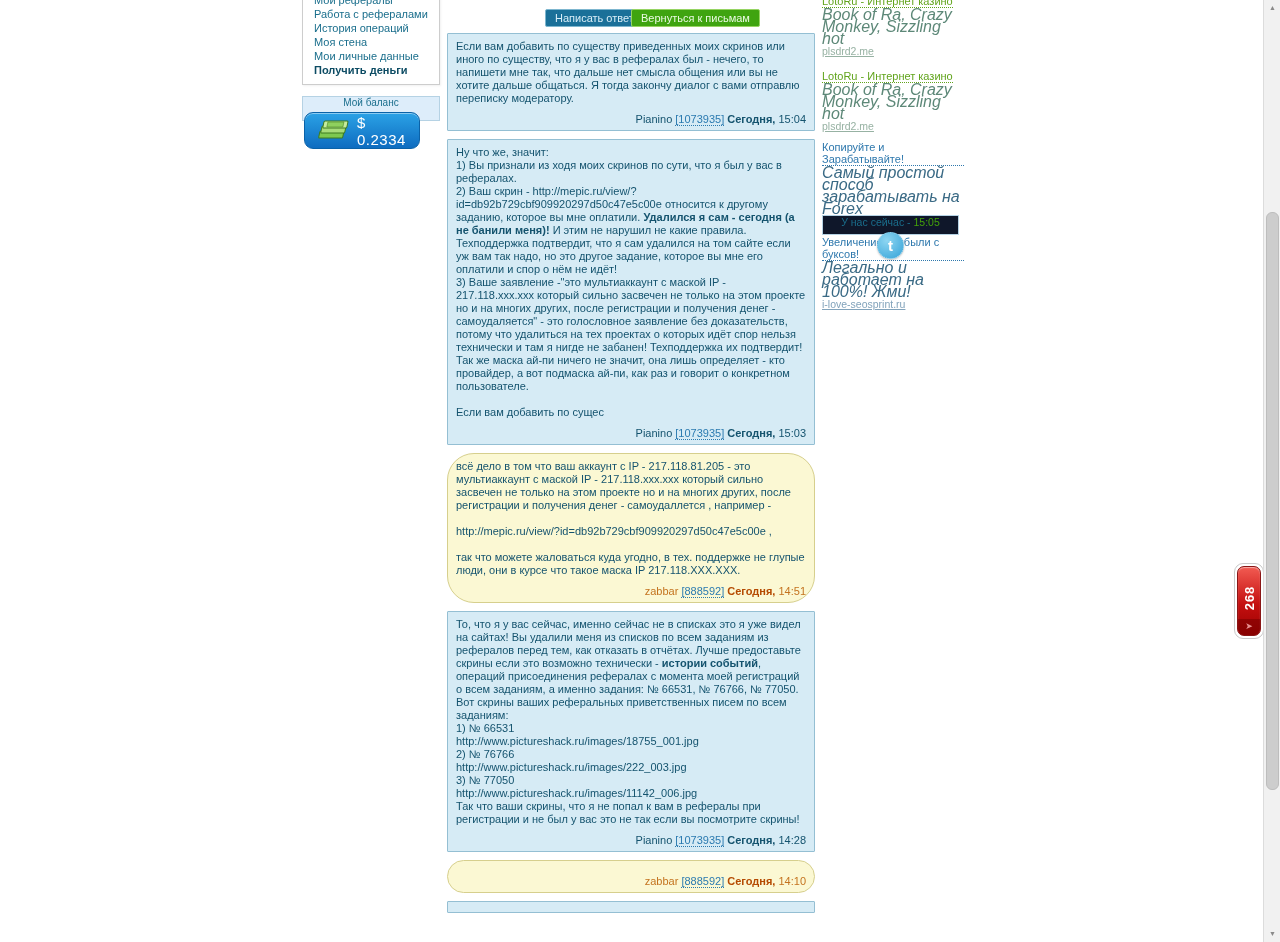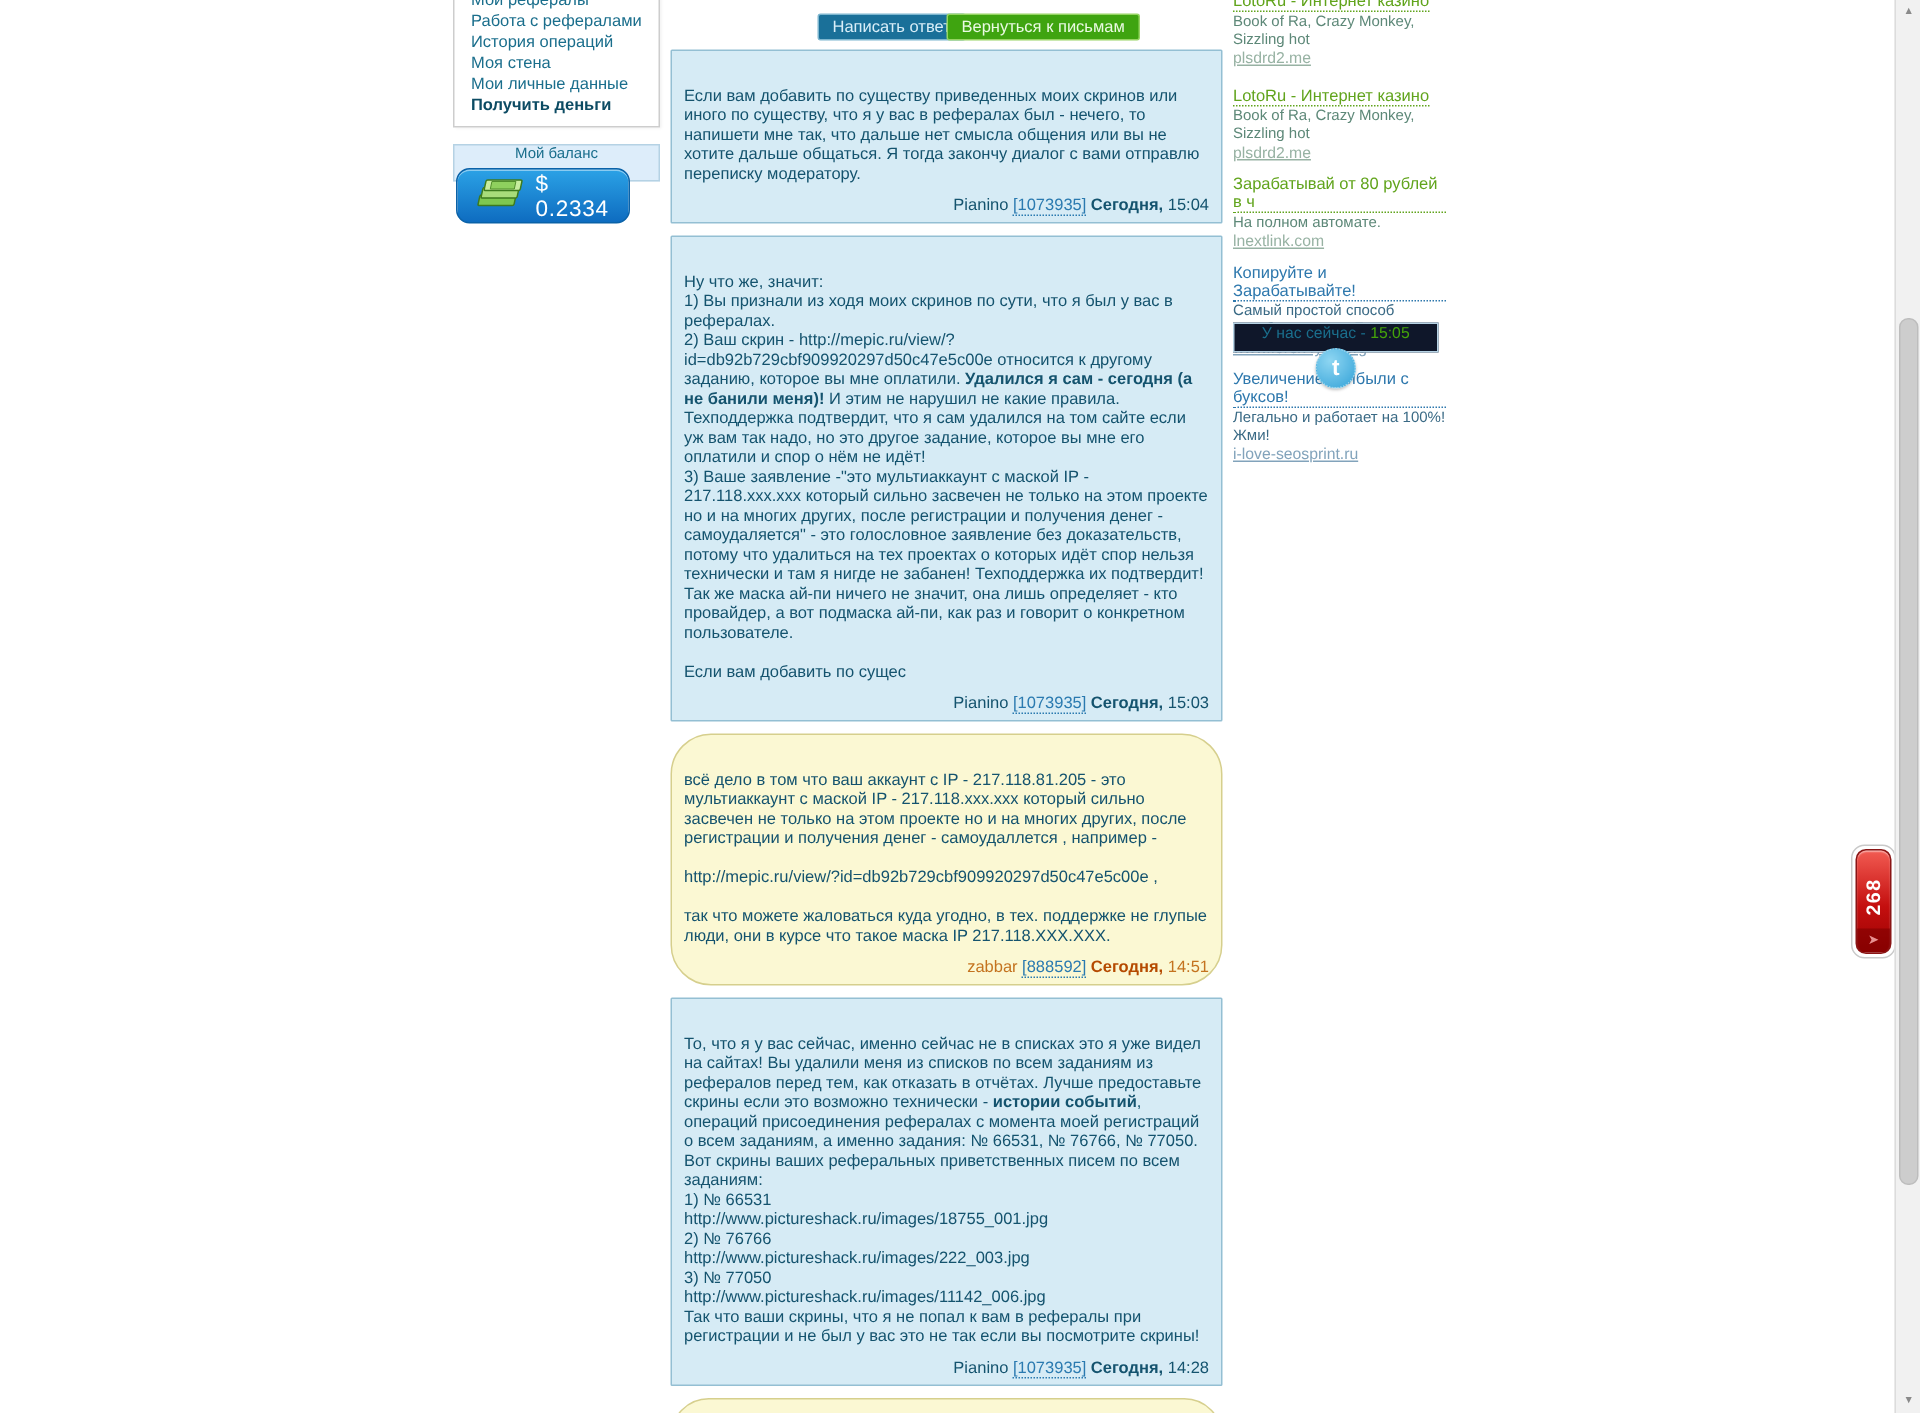--- a/index.html
+++ b/index.html
@@ -28,39 +28,39 @@
   .balance-btn .amount { color:#fff; font-size:15px; letter-spacing:.5px; }
 
   
   .btn { position:absolute; top:9px; height:18px; line-height:16px; padding:0 9px;
          font-size:11px; border-radius:2px; cursor:pointer; }
   .btn-reply { left:545px; background:#1a7099; border:1px solid #7db6cf; color:#d9eef8; }
   .btn-back  { left:631px; background:#3fa410; border:1px solid #96d463; color:#eafae2; }
 
   
   .messages { position:absolute; left:447px; top:33px; width:368px; }
-  .msg { border:1px solid; border-radius:1px; padding:24px 8px 4px 8px;
+  .msg { border:1px solid; border-radius:1px; padding:6px 8px 4px 8px;
          margin-bottom:8px; font-size:11px; line-height:13px; }
   .msg.blue   { background:#d6ebf5; border-color:#94bfd3; color:#14536e; }
   .msg.yellow { background:#fbf8d3; border-color:#d6cf8d; color:#14536e;border-radius:27px; }
   .msg-body { white-space:pre-line; word-wrap:break-word; }
   .msg-sig { text-align:right; margin-top:8px; }
   .msg-sig .uid { margin:0 3px; cursor:pointer; text-decoration:none;
                   border-bottom:1px dotted #2a7ab0; color:#2a7ab0; }
   .msg.blue  .msg-sig .author, .msg.blue  .msg-sig .time { color:#14536e; }
   .msg.blue  .msg-sig .date { color:#14536e; font-weight:bold; }
   .msg.yellow .msg-sig .author, .msg.yellow .msg-sig .time { color:#c4731f; }
   .msg.yellow .msg-sig .date { color:#b54a00; font-weight:bold; }
 
   
   .ads { position:absolute; left:822px; top:-9px; width:142px; }
   .ad { margin-bottom:9px; }
   .ad-title { font-size:11px; line-height:12px; display:inline-block;
               border-bottom:1px dotted; cursor:pointer; }
-  .ad-desc { font-size:10px; line-height:12px; }
+  .ad-desc { font-size:16px; line-height:12px;font-style:italic; }
   .ad-url  { font-size:10.5px; line-height:12px;text-decoration:underline; }
   .ad.green .ad-title { color:#61a41c; border-color:#61a41c; }
   .ad.green .ad-desc  { color:#5d8878; }
   .ad.green .ad-url   { color:#97b2a3; }
   .ad.blue .ad-title { color:#2e78ad; border-color:#2e78ad; }
   .ad.blue .ad-desc  { color:#3a6a85; }
   .ad.blue .ad-url   { color:#82a3bb; }
 
   .clock-box { position:absolute; left:822px; top:215px; width:137px; height:20px;
                background:#0f172a; border:1px solid #b5d2e4; font-size:10.5px;
@@ -193,25 +193,20 @@
   <div class="ad green">
     <span class="ad-title">LotoRu - Интернет казино</span>
     <div class="ad-desc">Book of Ra, Crazy Monkey, Sizzling hot</div>
     <div class="ad-url">plsdrd2.me</div>
   </div>
   <div class="ad green">
     <span class="ad-title">LotoRu - Интернет казино</span>
     <div class="ad-desc">Book of Ra, Crazy Monkey, Sizzling hot</div>
     <div class="ad-url">plsdrd2.me</div>
   </div>
-  <div class="ad green">
-    <span class="ad-title">Зарабатывай от 80 рублей в ч</span>
-    <div class="ad-desc">На полном автомате.</div>
-    <div class="ad-url">lnextlink.com</div>
-  </div>
   <div class="ad blue">
     <span class="ad-title">Копируйте и Зарабатывайте!</span>
     <div class="ad-desc">Самый простой способ зарабатывать на Forex</div>
     <div class="ad-url">www.forex4you.org</div>
   </div>
   <div class="ad blue">
     <span class="ad-title">Увеличение прибыли с буксов!</span>
     <div class="ad-desc">Легально и работает на 100%! Жми!</div>
     <div class="ad-url">i-love-seosprint.ru</div>
   </div>

